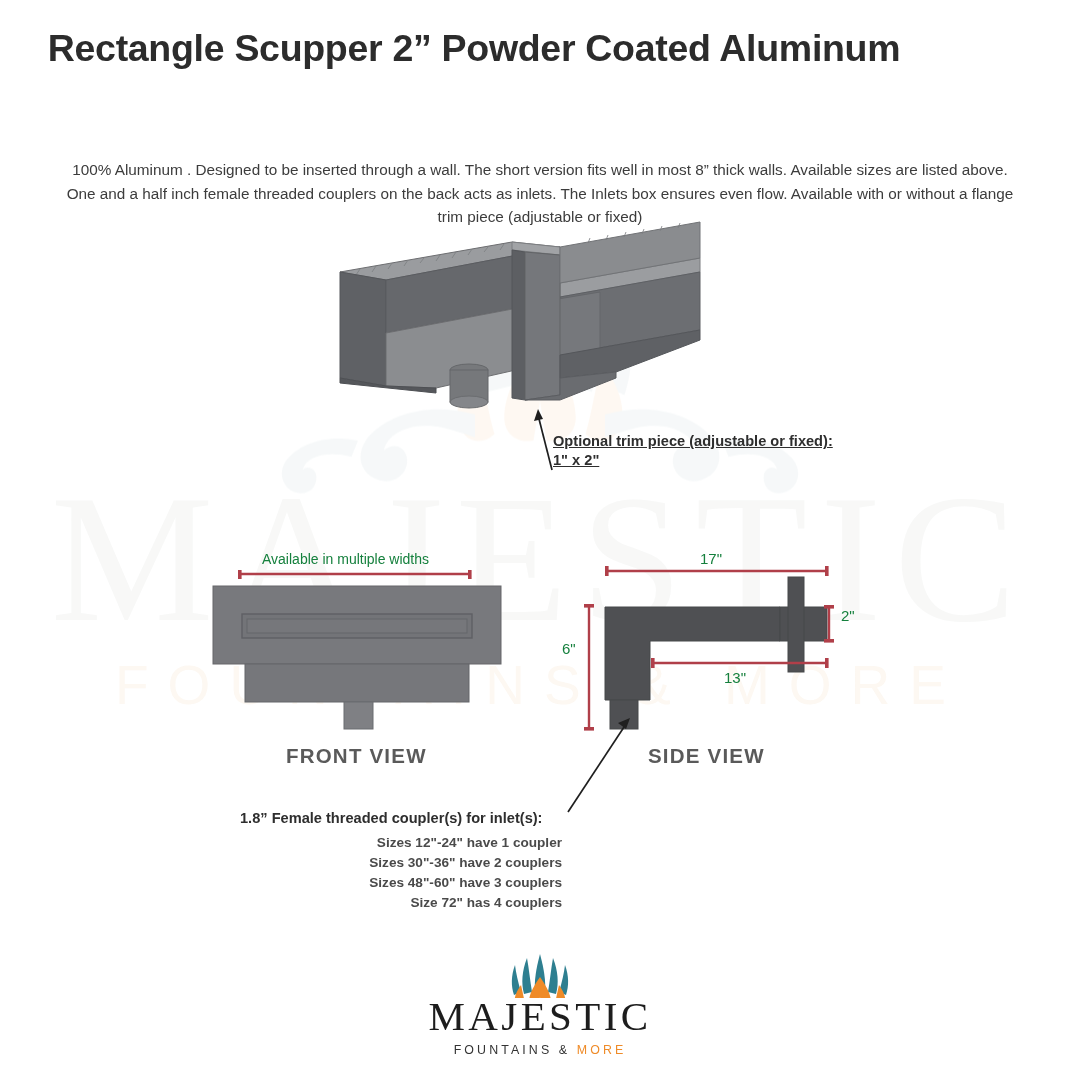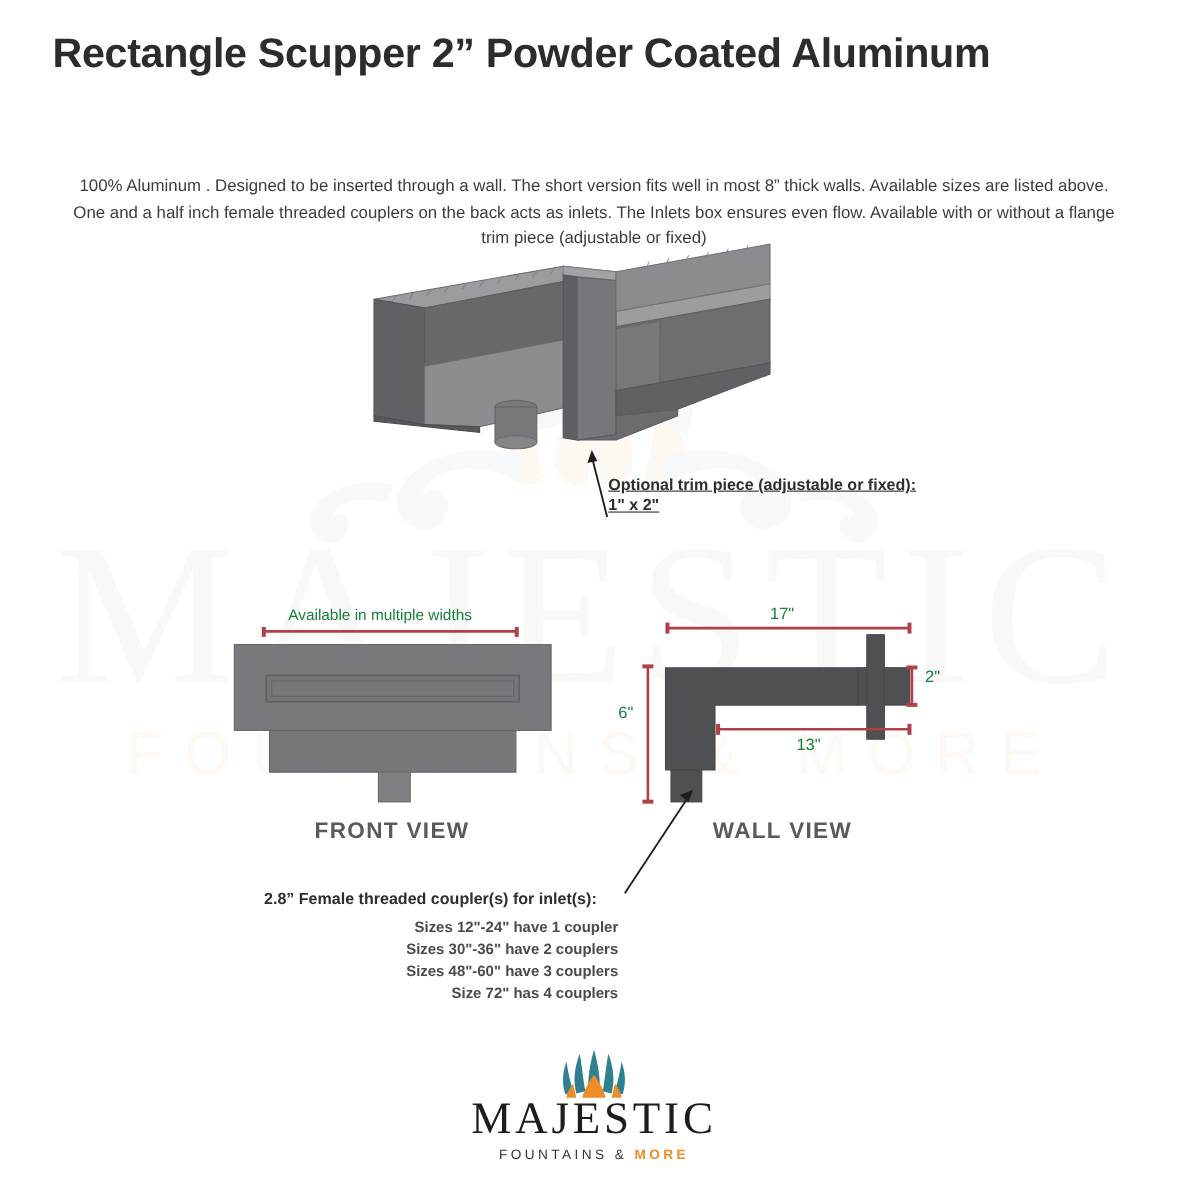--- a/index.html
+++ b/index.html
@@ -156,21 +156,21 @@
     line-height: 1;
     margin-top: -2px;
   }
   #logo-tagline {
     font-size: 12.4px;
     letter-spacing: 3.1px;
     margin-top: 7px;
     line-height: 1;
   }
   #logo-tagline .t-dark { color: #333333; }
-  #logo-tagline .t-accent { color: #ef8b28; font-weight: bold; }
+  #logo-tagline .t-accent { color: #ef8b28; font-weight: normal; }
 </style>
 </head>
 <body>
 
 <svg id="watermark" viewBox="0 0 1080 1080" xmlns="http://www.w3.org/2000/svg">
   <g opacity="0.5">
 
     <g transform="translate(540,395) scale(3.25)" opacity="0.55">
       <g fill="#dfe7ea">
         <path d="M0,-42 C-4,-26 -6,-14 -5,-2 L5,-2 C6,-14 4,-26 0,-42 Z"></path>
@@ -318,31 +318,31 @@
     <polygon points="630,718 618,723 626,729" fill="#1f1f1f"></polygon>
   </g>
 </svg>
 
 <div class="callout" id="trim-callout">
   <div>Optional trim piece (adjustable or fixed):</div>
   <div>1" x 2"</div>
 </div>
 
 <div class="callout" id="coupler-callout">
-  <span class="heading">2.8” Female threaded coupler(s) for inlet(s):</span>
+  <span class="heading">1.8” Female threaded coupler(s) for inlet(s):</span>
   <ul id="coupler-list">
     <li>Sizes 12"-24" have 1 coupler</li>
     <li>Sizes 30"-36" have 2 couplers</li>
     <li>Sizes 48"-60" have 3 couplers</li>
     <li>Size 72" has 4 couplers</li>
   </ul>
 </div>
 
 <div class="view-label" id="front-view-label">FRONT VIEW</div>
-<div class="view-label" id="side-view-label">WALL VIEW</div>
+<div class="view-label" id="side-view-label">SIDE VIEW</div>
 
 <div class="dim-label" id="dim-widths">Available in multiple widths</div>
 <div class="dim-label" id="dim-17">17"</div>
 <div class="dim-label" id="dim-13">13"</div>
 <div class="dim-label" id="dim-2">2"</div>
 <div class="dim-label" id="dim-6">6"</div>
 
 <div id="logo">
   <svg width="152" height="48" viewBox="0 0 152 48" style="display:block;margin:0 auto;">
     <g transform="translate(76,46)">

